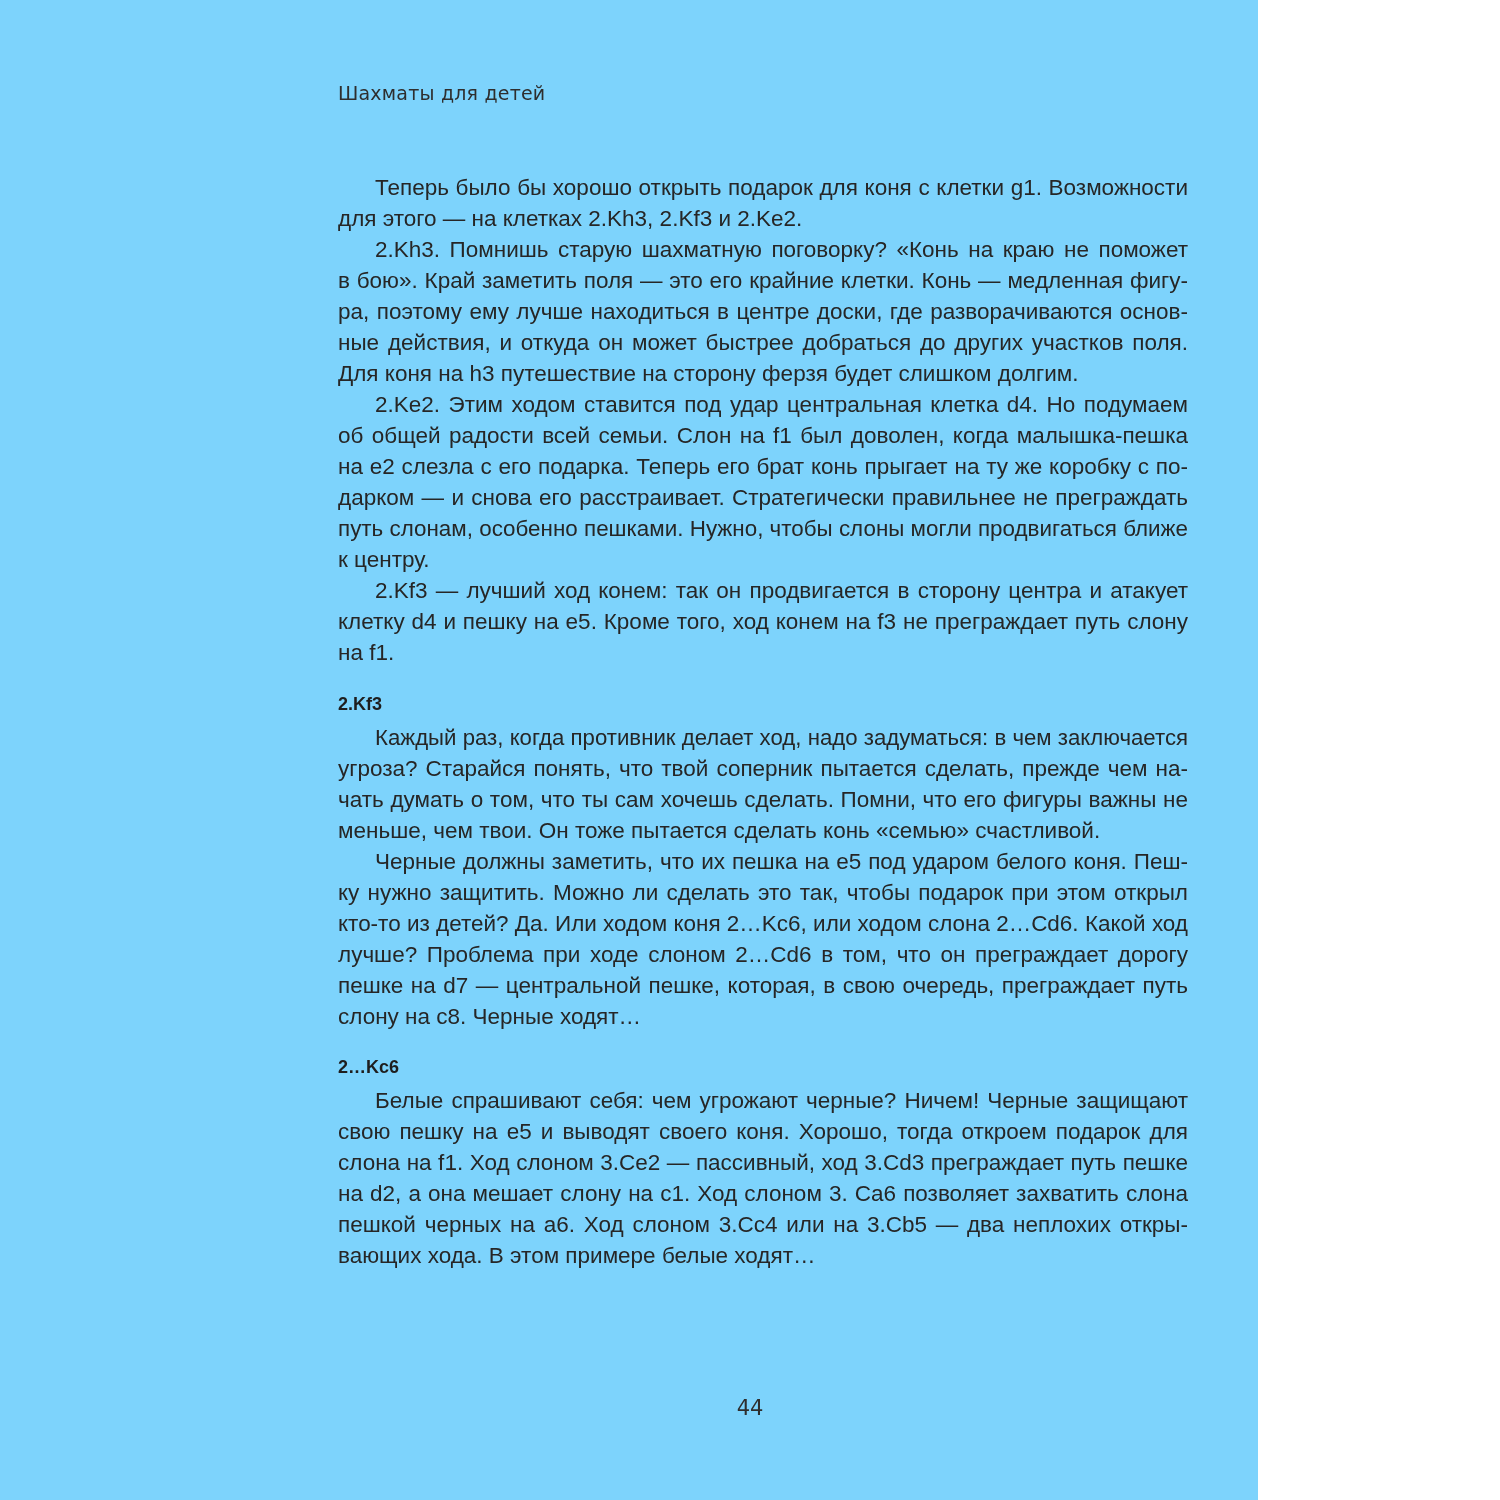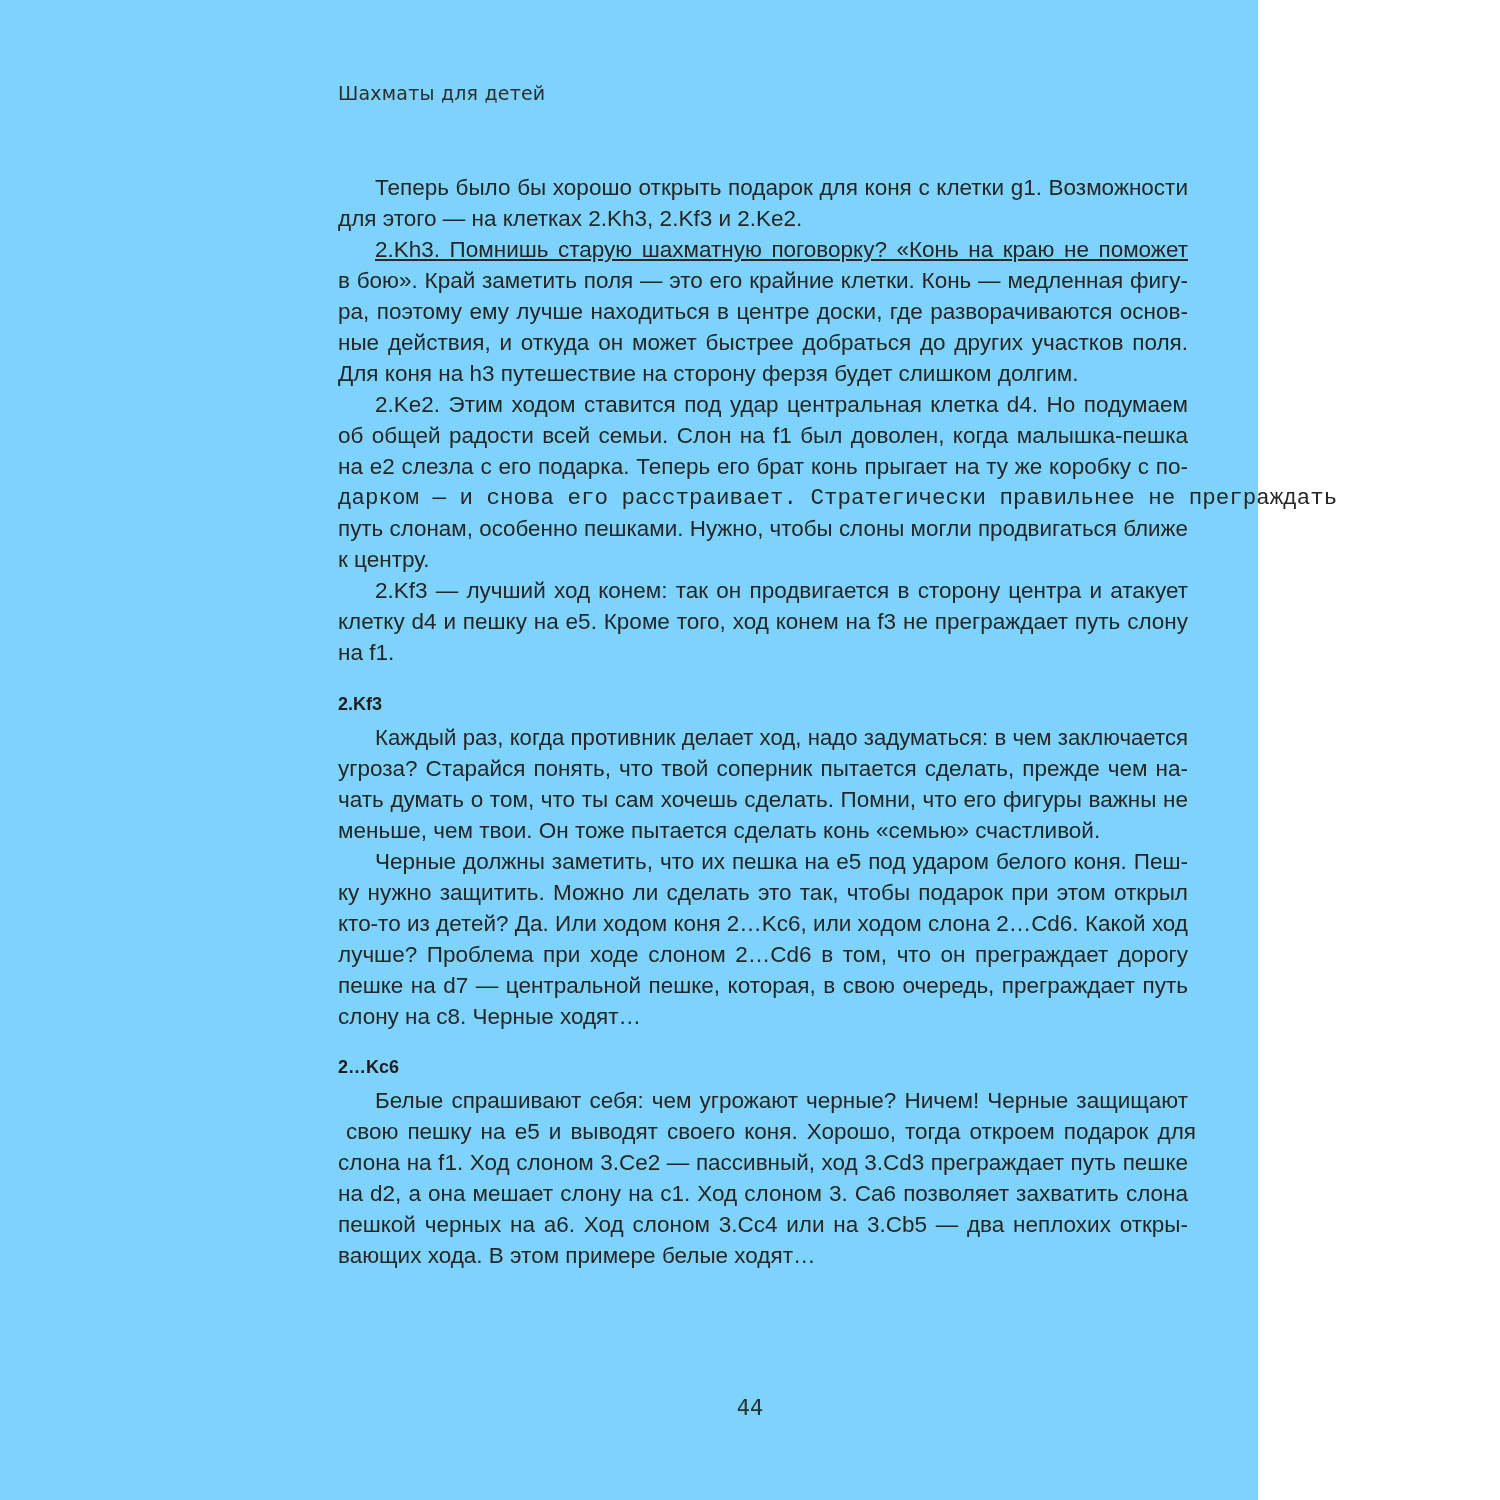--- a/index.html
+++ b/index.html
@@ -34,30 +34,30 @@
 <body>
 
 <div class="page">
   <div class="running-head">Шахматы для детей</div>
 
   <div class="textblock">
 
     <div class="line just indent" style="top: 3px; white-space: nowrap;">Теперь было бы хорошо открыть подарок для коня с клетки g1. Возможности</div>
     <div class="line" style="top: 34px; white-space: nowrap;">для этого — на клетках 2.Kh3, 2.Kf3 и 2.Ke2.</div>
 
-    <div class="line just indent" style="top: 65px; white-space: nowrap; text-decoration: underline;">2.Kh3. Помнишь старую шахматную поговорку? «Конь на краю не поможет</div>
+    <div class="line just indent" style="top: 65px; white-space: nowrap;">2.Kh3. Помнишь старую шахматную поговорку? «Конь на краю не поможет</div>
     <div class="line just" style="top: 96px; white-space: nowrap;">в бою». Край заметить поля — это его крайние клетки. Конь — медленная фигу-</div>
     <div class="line just" style="top: 127px; white-space: nowrap;">ра, поэтому ему лучше находиться в центре доски, где разворачиваются основ-</div>
     <div class="line just" style="top: 158px; white-space: nowrap;">ные действия, и откуда он может быстрее добраться до других участков поля.</div>
     <div class="line" style="top: 189px; white-space: nowrap;">Для коня на h3 путешествие на сторону ферзя будет слишком долгим.</div>
 
     <div class="line just indent" style="top: 220px; white-space: nowrap;">2.Ke2. Этим ходом ставится под удар центральная клетка d4. Но подумаем</div>
     <div class="line just" style="top: 251px; white-space: nowrap;">об общей радости всей семьи. Слон на f1 был доволен, когда малышка-пешка</div>
     <div class="line just" style="top: 282px; white-space: nowrap;">на e2 слезла с его подарка. Теперь его брат конь прыгает на ту же коробку с по-</div>
-    <div class="line just" style="top: 313px; white-space: nowrap; font-family: Liberation Mono, monospace;">дарком — и снова его расстраивает. Стратегически правильнее не преграждать</div>
+    <div class="line just" style="top: 313px; white-space: nowrap;">дарком — и снова его расстраивает. Стратегически правильнее не преграждать</div>
     <div class="line just" style="top: 344px; white-space: nowrap; width: 854px; transform: scaleX(0.995316);">путь слонам, особенно пешками. Нужно, чтобы слоны могли продвигаться ближе</div>
     <div class="line" style="top: 375px; white-space: nowrap;">к центру.</div>
 
     <div class="line just indent" style="top: 406px; white-space: nowrap;">2.Kf3 — лучший ход конем: так он продвигается в сторону центра и атакует</div>
     <div class="line just" style="top: 437px; white-space: nowrap;">клетку d4 и пешку на e5. Кроме того, ход конем на f3 не преграждает путь слону</div>
     <div class="line" style="top: 468px; white-space: nowrap;">на f1.</div>
 
     <div class="heading" style="top:519px">2.Kf3</div>
 
     <div class="line just indent" style="top: 553px; white-space: nowrap; width: 824px; transform: scaleX(0.98665);">Каждый раз, когда противник делает ход, надо задуматься: в чем заключается</div>
@@ -68,21 +68,21 @@
     <div class="line just indent" style="top: 677px; white-space: nowrap;">Черные должны заметить, что их пешка на e5 под ударом белого коня. Пеш-</div>
     <div class="line just" style="top: 708px; white-space: nowrap;">ку нужно защитить. Можно ли сделать это так, чтобы подарок при этом открыл</div>
     <div class="line just" style="top: 739px; white-space: nowrap; width: 851px; transform: scaleX(0.998825);">кто-то из детей? Да. Или ходом коня 2…Kc6, или ходом слона 2…Cd6. Какой ход</div>
     <div class="line just" style="top: 770px; white-space: nowrap;">лучше? Проблема при ходе слоном 2…Cd6 в том, что он преграждает дорогу</div>
     <div class="line just" style="top: 801px; white-space: nowrap;">пешке на d7 — центральной пешке, которая, в свою очередь, преграждает путь</div>
     <div class="line" style="top: 832px; white-space: nowrap;">слону на c8. Черные ходят…</div>
 
     <div class="heading" style="top:882px">2…Kc6</div>
 
     <div class="line just indent" style="top: 916px; white-space: nowrap;">Белые спрашивают себя: чем угрожают черные? Ничем! Черные защищают</div>
-    <div class="line just" style="top: 947px; white-space: nowrap; margin-left: 8px;">свою пешку на e5 и выводят своего коня. Хорошо, тогда откроем подарок для</div>
+    <div class="line just" style="top: 947px; white-space: nowrap;">свою пешку на e5 и выводят своего коня. Хорошо, тогда откроем подарок для</div>
     <div class="line just" style="top: 978px; white-space: nowrap;">слона на f1. Ход слоном 3.Ce2 — пассивный, ход 3.Cd3 преграждает путь пешке</div>
     <div class="line just" style="top: 1009px; white-space: nowrap;">на d2, а она мешает слону на c1. Ход слоном 3. Ca6 позволяет захватить слона</div>
     <div class="line just" style="top: 1040px; white-space: nowrap;">пешкой черных на a6. Ход слоном 3.Cc4 или на 3.Cb5 — два неплохих откры-</div>
     <div class="line" style="top: 1071px; white-space: nowrap;">вающих хода. В этом примере белые ходят…</div>
   </div>
 
   <div class="folio">44</div>
 </div>
 
 </body></html>

